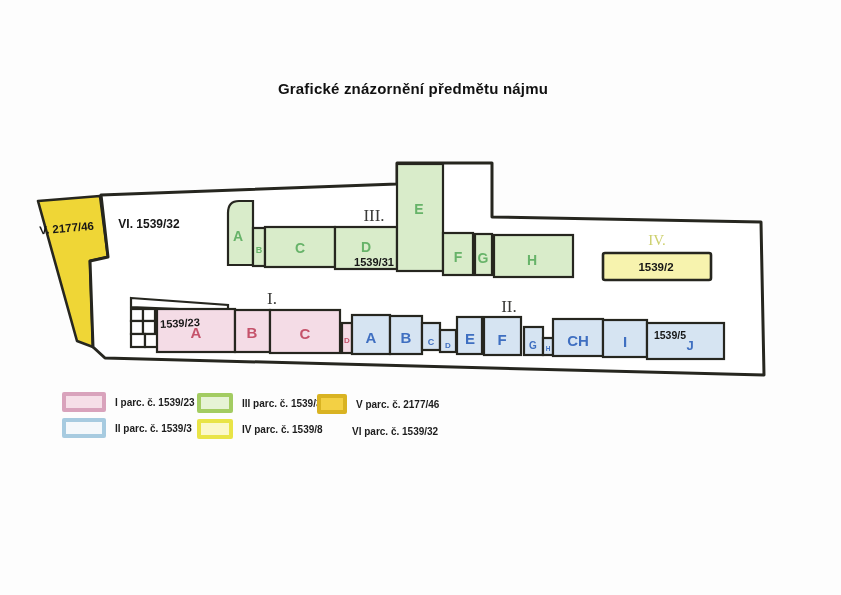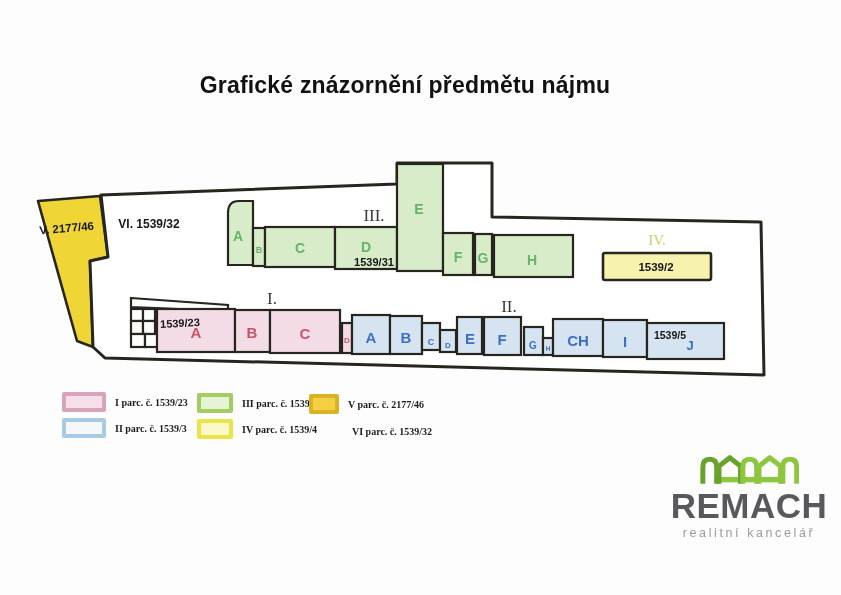--- a/index.html
+++ b/index.html
@@ -2,21 +2,21 @@
 <html><head>
 <meta charset="utf-8">
 <style>
   html,body{margin:0;padding:0;}
   .page{
     position:relative;width:841px;height:595px;background:#fdfdfd;overflow:hidden;
     font-family:"Liberation Sans",sans-serif;
   }
   .title{
     position:absolute;left:0;top:72px;width:810px;text-align:center;
-    font-size:23px;font-weight:700;color:#111;letter-spacing:.2px;margin:0;
+    font-size:15px;font-weight:700;color:#111;letter-spacing:.2px;margin:8px;
   }
   svg.plan{position:absolute;left:0;top:0;}
   
   .outline{fill:#ffffff;stroke:#26261f;stroke-width:3;stroke-linejoin:round;}
   .v-shape{fill:#efd636;stroke:#26261f;stroke-width:2.6;stroke-linejoin:round;}
   .u-green{fill:#d9ecca;stroke:#26261f;stroke-width:2.2;}
   .u-pink{fill:#f4dce6;stroke:#26261f;stroke-width:2.2;}
   .u-blue{fill:#d6e4f2;stroke:#26261f;stroke-width:2.2;}
   .u-white{fill:#ffffff;stroke:#26261f;stroke-width:2.2;}
   .iv-box{fill:#f7f3ae;stroke:#26261f;stroke-width:2.6;}
@@ -24,21 +24,21 @@
   .lt{font-weight:700;text-anchor:middle;}
   .lt-green{fill:#67b369;}
   .lt-pink{fill:#c5536b;}
   .lt-blue{fill:#3f6fc1;}
   .t-serif{font-family:"Liberation Serif",serif;fill:#3b3b39;text-anchor:middle;}
   .t-serif-pale{font-family:"Liberation Serif",serif;fill:#cdd06e;text-anchor:middle;}
   .t-bold{font-weight:700;fill:#161616;text-anchor:middle;}
   
   .lg-item{position:absolute;display:flex;align-items:center;gap:9px;}
   .lg-swatch{display:inline-block;width:36px;height:12px;border:4px solid #999;border-radius:2px;}
-  .lg-label{font-size:10px;font-weight:700;color:#1d1d1d;white-space:nowrap;font-family:Liberation Serif, serif;}
+  .lg-label{font-size:10px;font-weight:700;color:#1d1d1d;white-space:nowrap;}
   
   .logo{position:absolute;left:660px;top:454px;width:178px;display:flex;flex-direction:column;align-items:center;}
   .logo .brand{font-size:35px;font-weight:700;color:#58595b;letter-spacing:.5px;line-height:1;margin-top:2px;}
   .logo .tagline{font-size:12.5px;color:#9b9b9b;letter-spacing:2.6px;margin-top:3px;white-space:nowrap;}
   .houses{display:block;}
   .h-dark{stroke:#69a32d;fill:none;stroke-width:6.5;stroke-linejoin:round;}
   .h-light{stroke:#8dc63f;fill:none;stroke-width:6.5;stroke-linejoin:round;}
 </style>
 </head>
 <body>
@@ -138,37 +138,25 @@
     <div class="lg-item" style="left:62px;top:418px">
       <span class="lg-swatch" style="background-color: rgb(244, 248, 251); border-color: rgb(167, 203, 224);"></span>
       <span class="lg-label">II parc. č. 1539/3</span>
     </div>
     <div class="lg-item" style="left:197px;top:393px">
       <span class="lg-swatch" style="width: 28px; background-color: rgb(230, 243, 213); border-color: rgb(163, 204, 98);"></span>
       <span class="lg-label">III parc. č. 1539/31</span>
     </div>
     <div class="lg-item" style="left:197px;top:419px">
       <span class="lg-swatch" style="width: 28px; background-color: rgb(251, 248, 201); border-color: rgb(233, 228, 71);"></span>
-      <span class="lg-label">IV parc. č. 1539/4</span>
+      <span class="lg-label">IV parc. č. 1539/8</span>
     </div>
-    <div class="lg-item" style="left:309px;top:394px">
+    <div class="lg-item" style="left:317px;top:394px">
       <span class="lg-swatch" style="width: 22px; background-color: rgb(243, 208, 68); border-color: rgb(217, 179, 34);"></span>
       <span class="lg-label">V parc. č. 2177/46</span>
     </div>
     <div class="lg-item" style="left:352px;top:426px">
       <span class="lg-label">VI parc. č. 1539/32</span>
     </div>
   </div>
 
-  <div class="logo">
-    <svg class="houses" width="100" height="32" viewBox="0 0 130 40">
-      <rect x="20" y="29" width="90" height="7" fill="#8dc63f"></rect>
-      <path class="h-dark" d="M5,38 L5,16 Q5,6 14,6 Q23,6 23,16 L23,38"></path>
-      <path class="h-dark" d="M26,38 L26,15 L40,4 L54,15 L54,38"></path>
-      <path class="h-light" d="M57,38 L57,16 Q57,6 66,6 Q75,6 75,16 L75,38"></path>
-      <path class="h-light" d="M78,38 L78,15 L92,4 L106,15 L106,38"></path>
-      <path class="h-light" d="M109,38 L109,16 Q109,6 118,6 Q127,6 127,16 L127,38"></path>
-    </svg>
-    <div class="brand">REMACH</div>
-    <div class="tagline">realitní kancelář</div>
-  </div>
 
 </div>
 
 </body></html>

